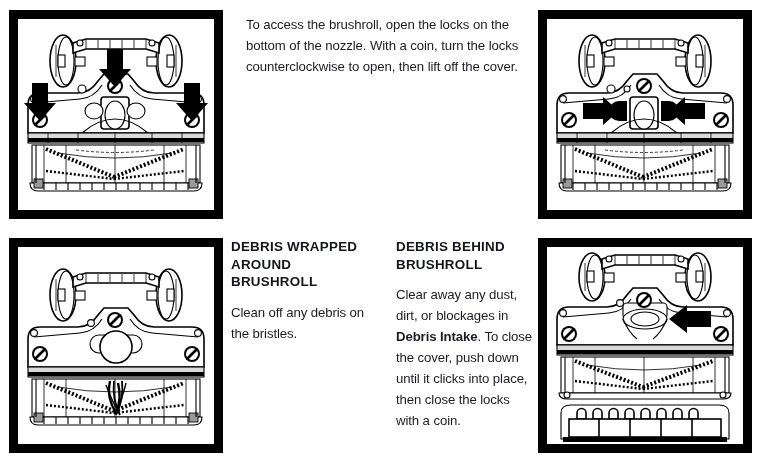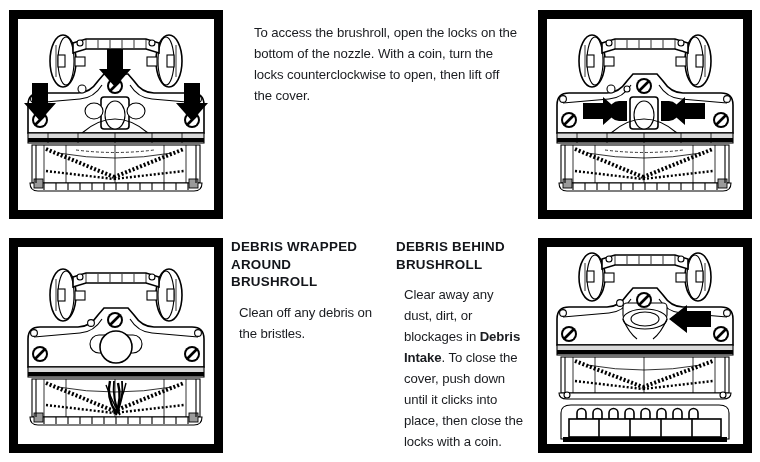--- a/index.html
+++ b/index.html
@@ -41,21 +41,21 @@
     font-family: "Liberation Sans", sans-serif;
   }
   .tb-intro  { left: 246px; top: 14px;  width: 282px; }
   .tb-left   { left: 231px; top: 238px; width: 150px; }
   .tb-right  { left: 396px; top: 238px; width: 136px; }
 
   .para {
     font-size: 13.2px;
     line-height: 21px;
     color: #1a1c20;
-    margin: 8px;
+    margin: 0;
     letter-spacing: -0.1px;
   }
   .heading {
     font-size: 13.4px;
     line-height: 17.5px;
     font-weight: bold;
     color: #13151a;
     margin: 0 0 11px 0;
     letter-spacing: 0.25px;
   }

